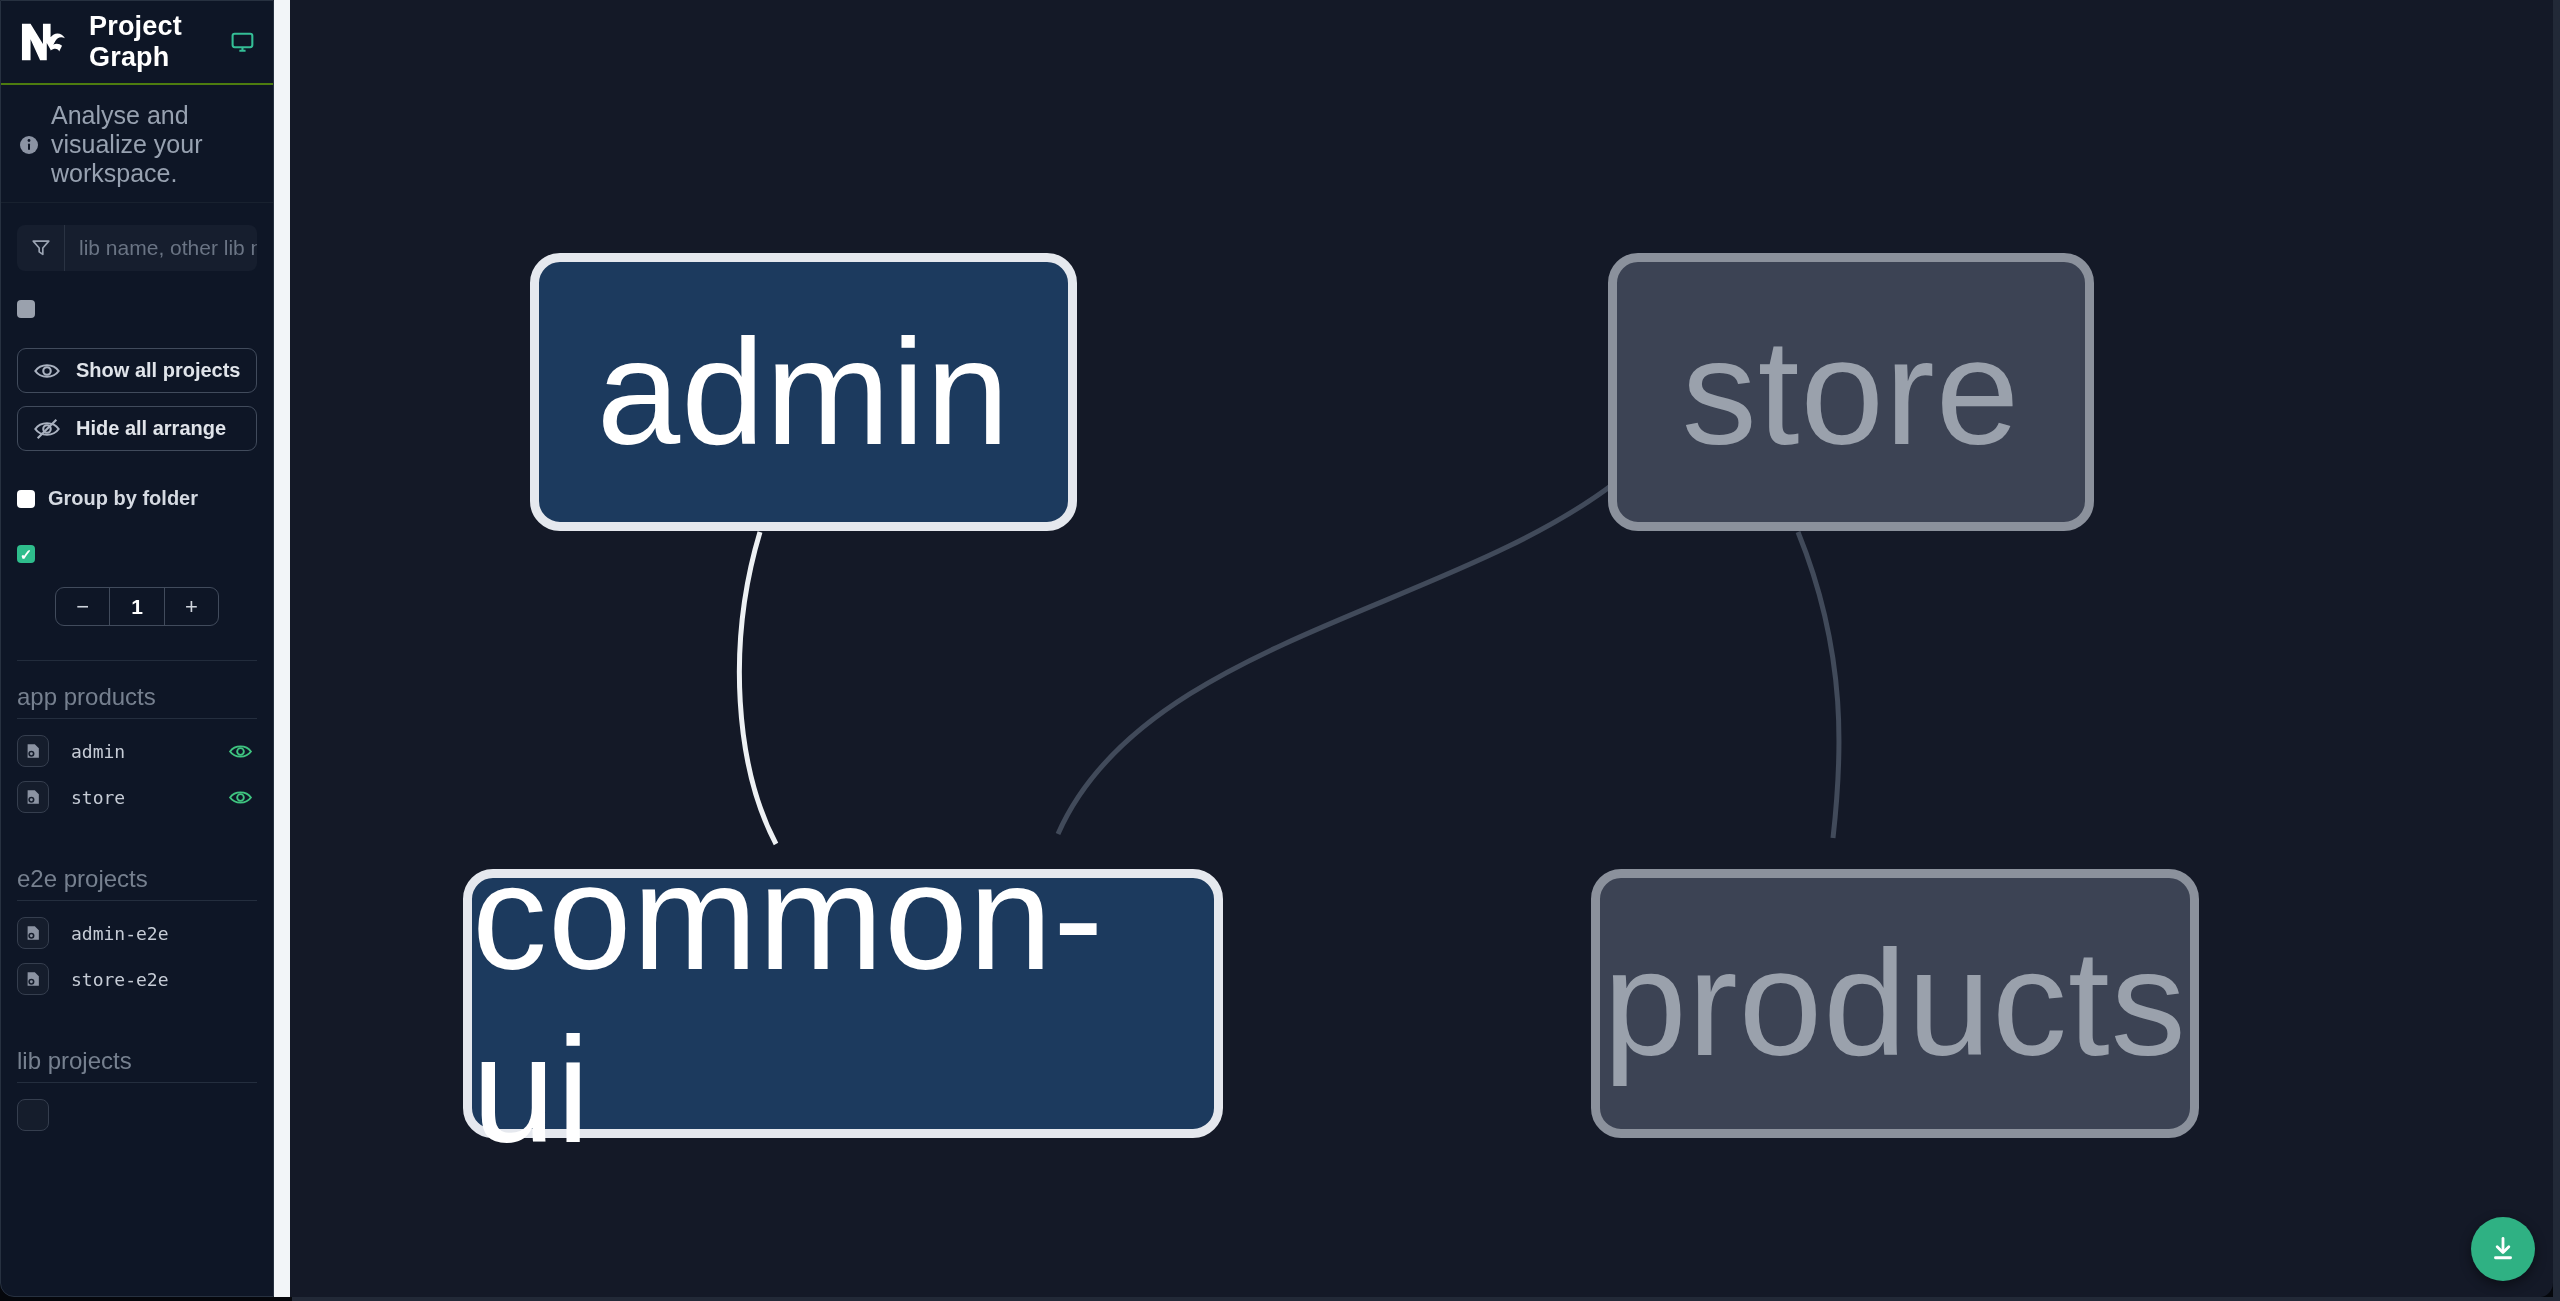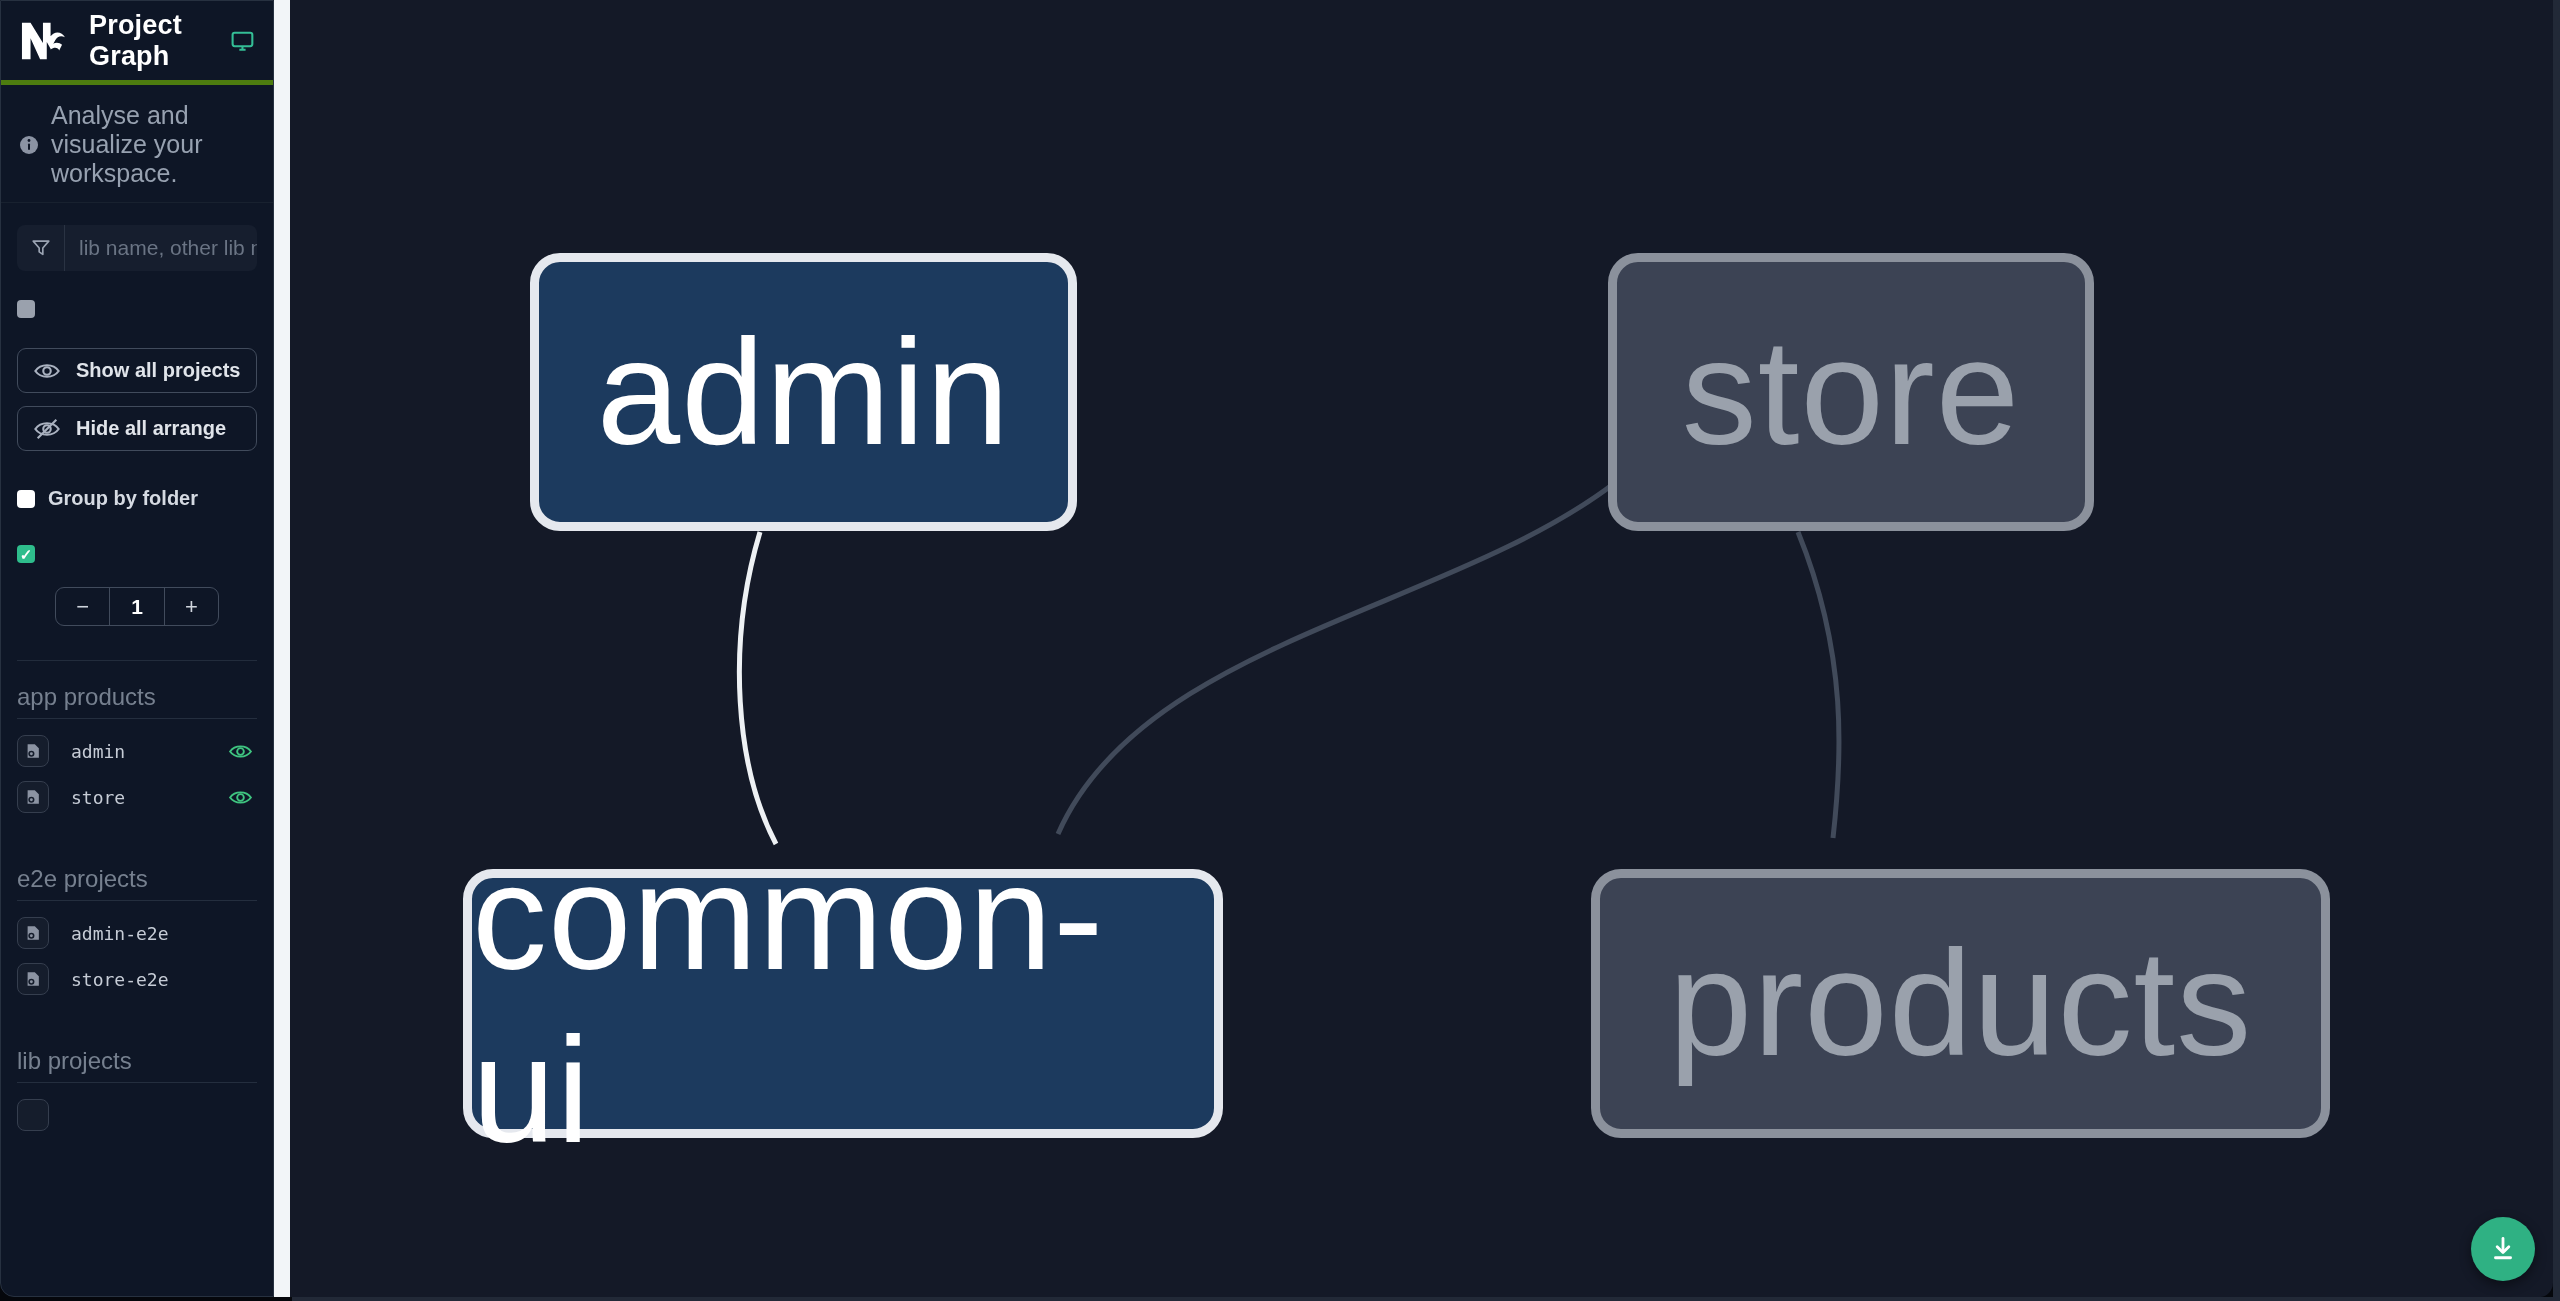--- a/index.html
+++ b/index.html
@@ -4,21 +4,21 @@
 <style>
   * { box-sizing: border-box; margin: 0; padding: 0; }
   html,body { width:2560px; height:1301px; overflow:hidden; background:#05070c;
               font-family:"Liberation Sans", sans-serif; }
   .app { position:absolute; left:0; top:0; width:2553px; height:1297px; display:flex; }
 
   
   .sidebar { width:274px; height:100%; background:#0e1626; border:1px solid #273140;
              border-radius:0 0 0 14px; display:flex; flex-direction:column; overflow:hidden; }
   .sb-header { height:84px; flex:none; display:flex; align-items:center; padding:0 18px;
-               border-bottom:5px solid #4d7c0f; }
+               border-bottom:2px solid #4d7c0f; }
   .nx-logo { width:46px; height:42px; flex:none; }
   .sb-title { color:#fff; font-size:27px; font-weight:700; margin-left:24px; letter-spacing:.2px; }
   .monitor { margin-left:auto; width:32px; height:32px; }
 
   .sb-info { display:flex; align-items:center; gap:12px; padding:16px 18px 14px 18px;
              border-bottom:1px solid #18212f; }
   .sb-info .txt { color:#97a1b0; font-size:25px; }
   .info-ic { width:20px; height:20px; flex:none; }
 
   .panel { padding:0 16px; flex:none; }
@@ -256,21 +256,21 @@
     <div id="nodes-layer">
         <div class="gnode focused" style="left: 240px; top: 253px; width: 547px; height: 278px;">
           <span class="lbl">admin</span>
         </div>
         <div class="gnode unfocused" style="left: 1318px; top: 253px; width: 486px; height: 278px;">
           <span class="lbl">store</span>
         </div>
         <div class="gnode focused" style="left: 173px; top: 869px; width: 760px; height: 269px;">
           <span class="lbl">common-ui</span>
         </div>
-        <div class="gnode unfocused" style="left: 1301px; top: 869px; width: 739px; height: 269px;">
+        <div class="gnode unfocused" style="left: 1301px; top: 869px; width: 608px; height: 269px;">
           <span class="lbl">products</span>
         </div>
       </div>
 
     <button class="fab">
       <svg viewBox="0 0 24 24">
         <line x1="12" y1="3" x2="12" y2="14" stroke="#fff" stroke-width="2.4" stroke-linecap="round"></line>
         <path d="M7 10 L12 15 L17 10" fill="none" stroke="#fff" stroke-width="2.4" stroke-linecap="round" stroke-linejoin="round"></path>
         <line x1="5.5" y1="19.5" x2="18.5" y2="19.5" stroke="#fff" stroke-width="2.4" stroke-linecap="round"></line>
       </svg>

